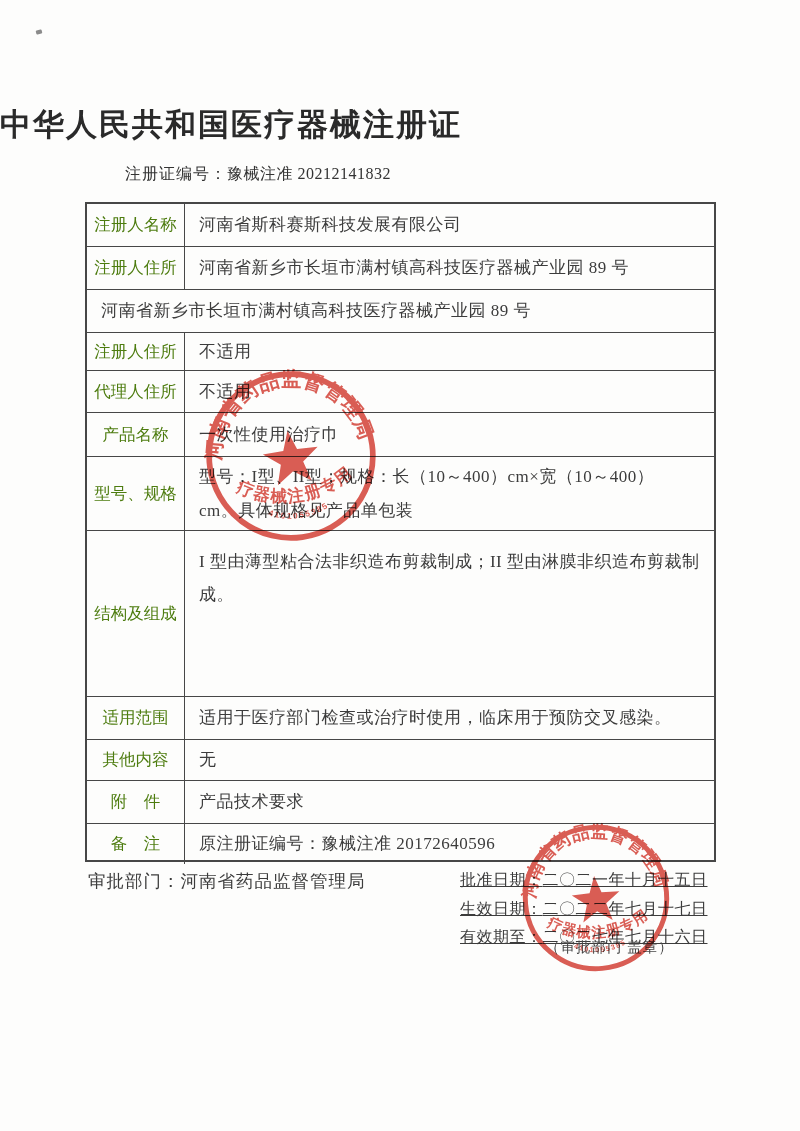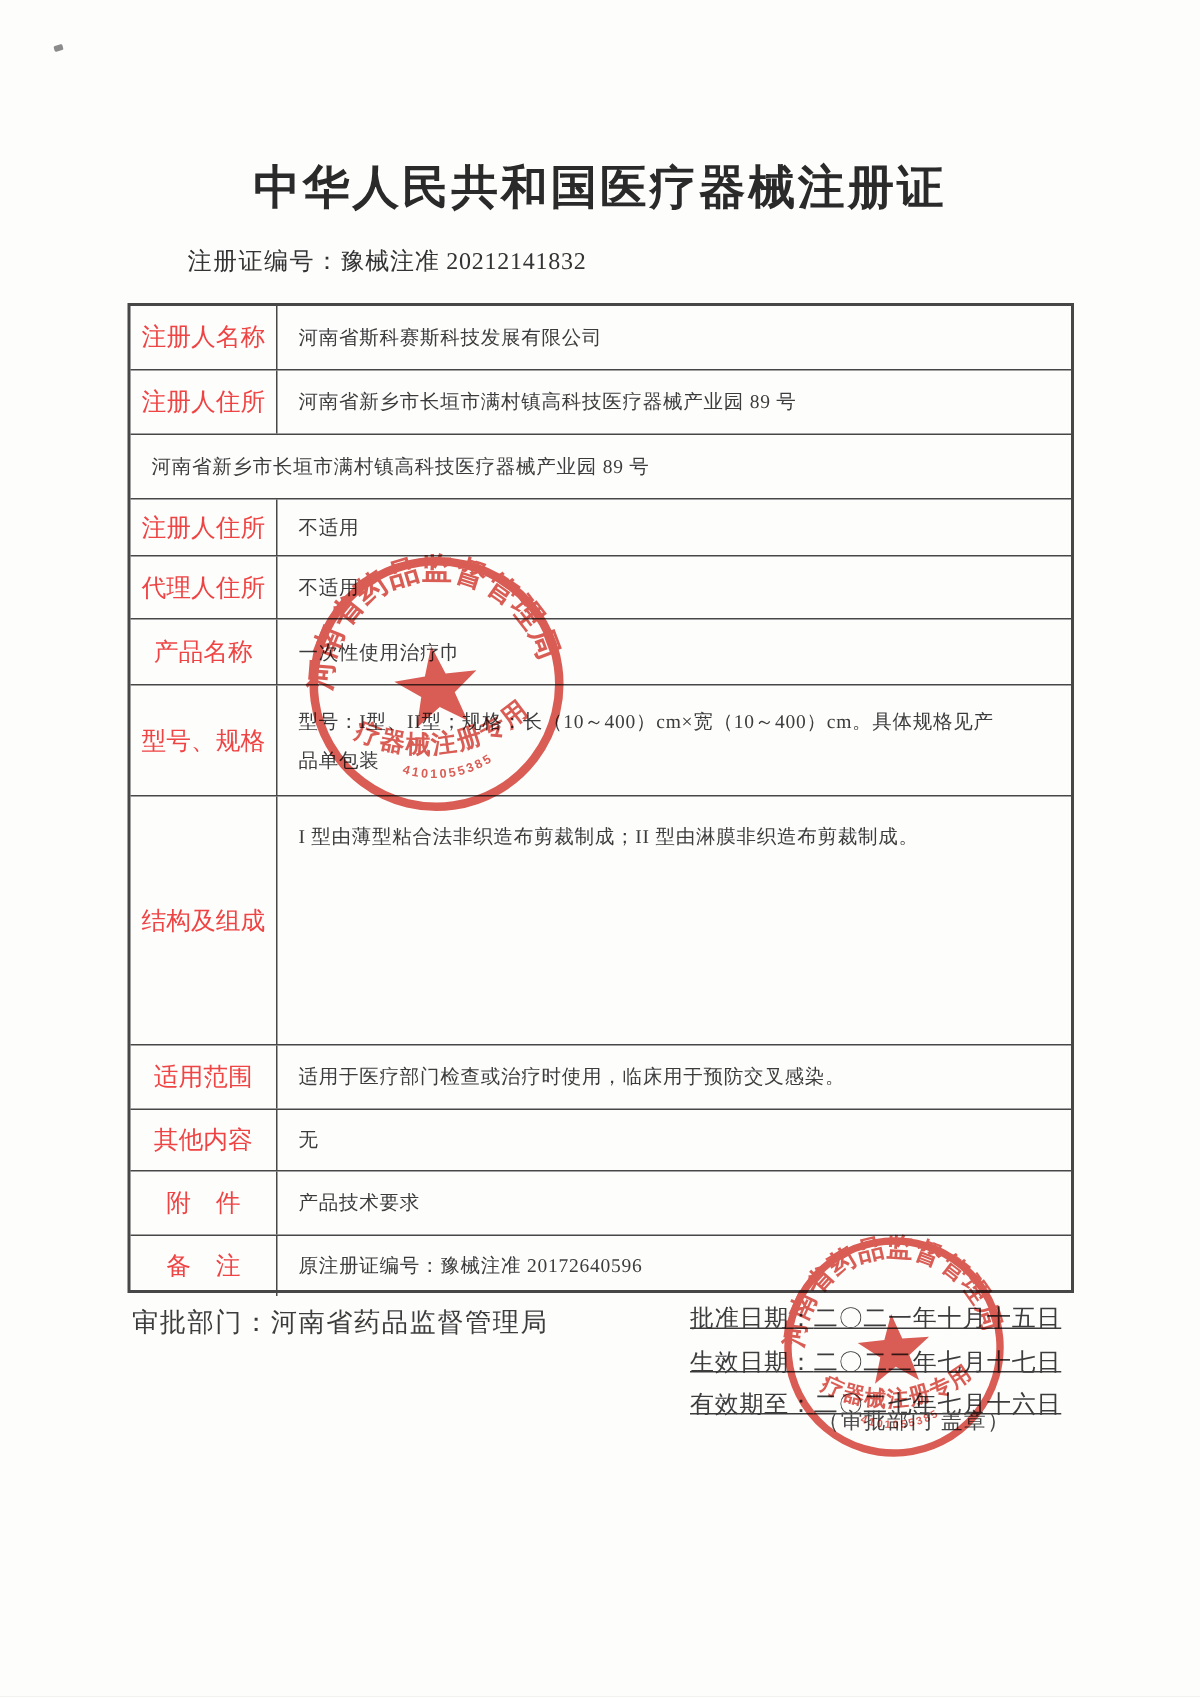--- a/index.html
+++ b/index.html
@@ -1,34 +1,34 @@
 <!DOCTYPE html>
 <html><head>
 <meta charset="utf-8">
 <style>
   html,body{margin:0;padding:0;background:#e9e9e9;}
   .page{position:relative;width:800px;height:1131px;background:#fdfdfc;overflow:hidden;
         font-family:"Liberation Serif","DejaVu Serif",serif;color:#3a3a3a;}
   .speck{position:absolute;left:36px;top:30px;width:6px;height:4px;background:#6e6e6e;
          border-radius:1px;transform:rotate(-15deg);opacity:.8;}
-  .title{position:absolute;left:0;right:0;top:104px;text-align:center;
+  .title{position:absolute;left:0;right:0;top:104px;text-align:left;
          font-family:"Liberation Sans","DejaVu Sans",sans-serif;font-weight:800;
          font-size:31px;letter-spacing:2px;color:#2a2a2a;}
   .cert-line{position:absolute;left:125px;top:164px;font-size:16px;letter-spacing:1px;color:#333;}
   .cert-line .num{letter-spacing:.5px;}
   
   .cert-table{position:absolute;left:85px;top:202px;width:631px;height:660px;
               border:2px solid #474747;box-sizing:border-box;background:transparent;}
   .trow{display:flex;box-sizing:border-box;border-bottom:1px solid #474747;}
   .trow:last-child{border-bottom:none;}
   .cell-label{width:98px;flex:0 0 98px;display:flex;align-items:center;justify-content:center;
               border-right:1px solid #474747;box-sizing:border-box;
-              font-size:16.5px;color:#ef4444;text-align:center;}
+              font-size:16.5px;color:#4d7c0f;text-align:center;}
   .cell-value{flex:1;display:flex;align-items:center;box-sizing:border-box;
-              padding:4px 14px;font-size:13px;letter-spacing:.5px;line-height:1.95;color:#3c3c3c;}
+              padding:4px 14px;font-size:17px;letter-spacing:.5px;line-height:1.95;color:#3c3c3c;}
   .cell-value.top{align-items:flex-start;padding-top:14px;}
   .cell-value.tight{padding-right:40px;}
   
   .approval{position:absolute;left:88px;top:869px;font-size:17.5px;letter-spacing:1px;color:#3c3c3c;}
   .dates{position:absolute;left:460px;top:866px;font-size:16px;letter-spacing:.5px;color:#3c3c3c;text-decoration:underline;}
   .date-line{height:28.5px;line-height:28.5px;white-space:nowrap;}
   .seal-note{position:absolute;left:545px;top:938px;width:160px;
              font-size:14.5px;letter-spacing:1px;color:#474747;}
   
   .stamp{position:absolute;mix-blend-mode:multiply;opacity:.88;}

